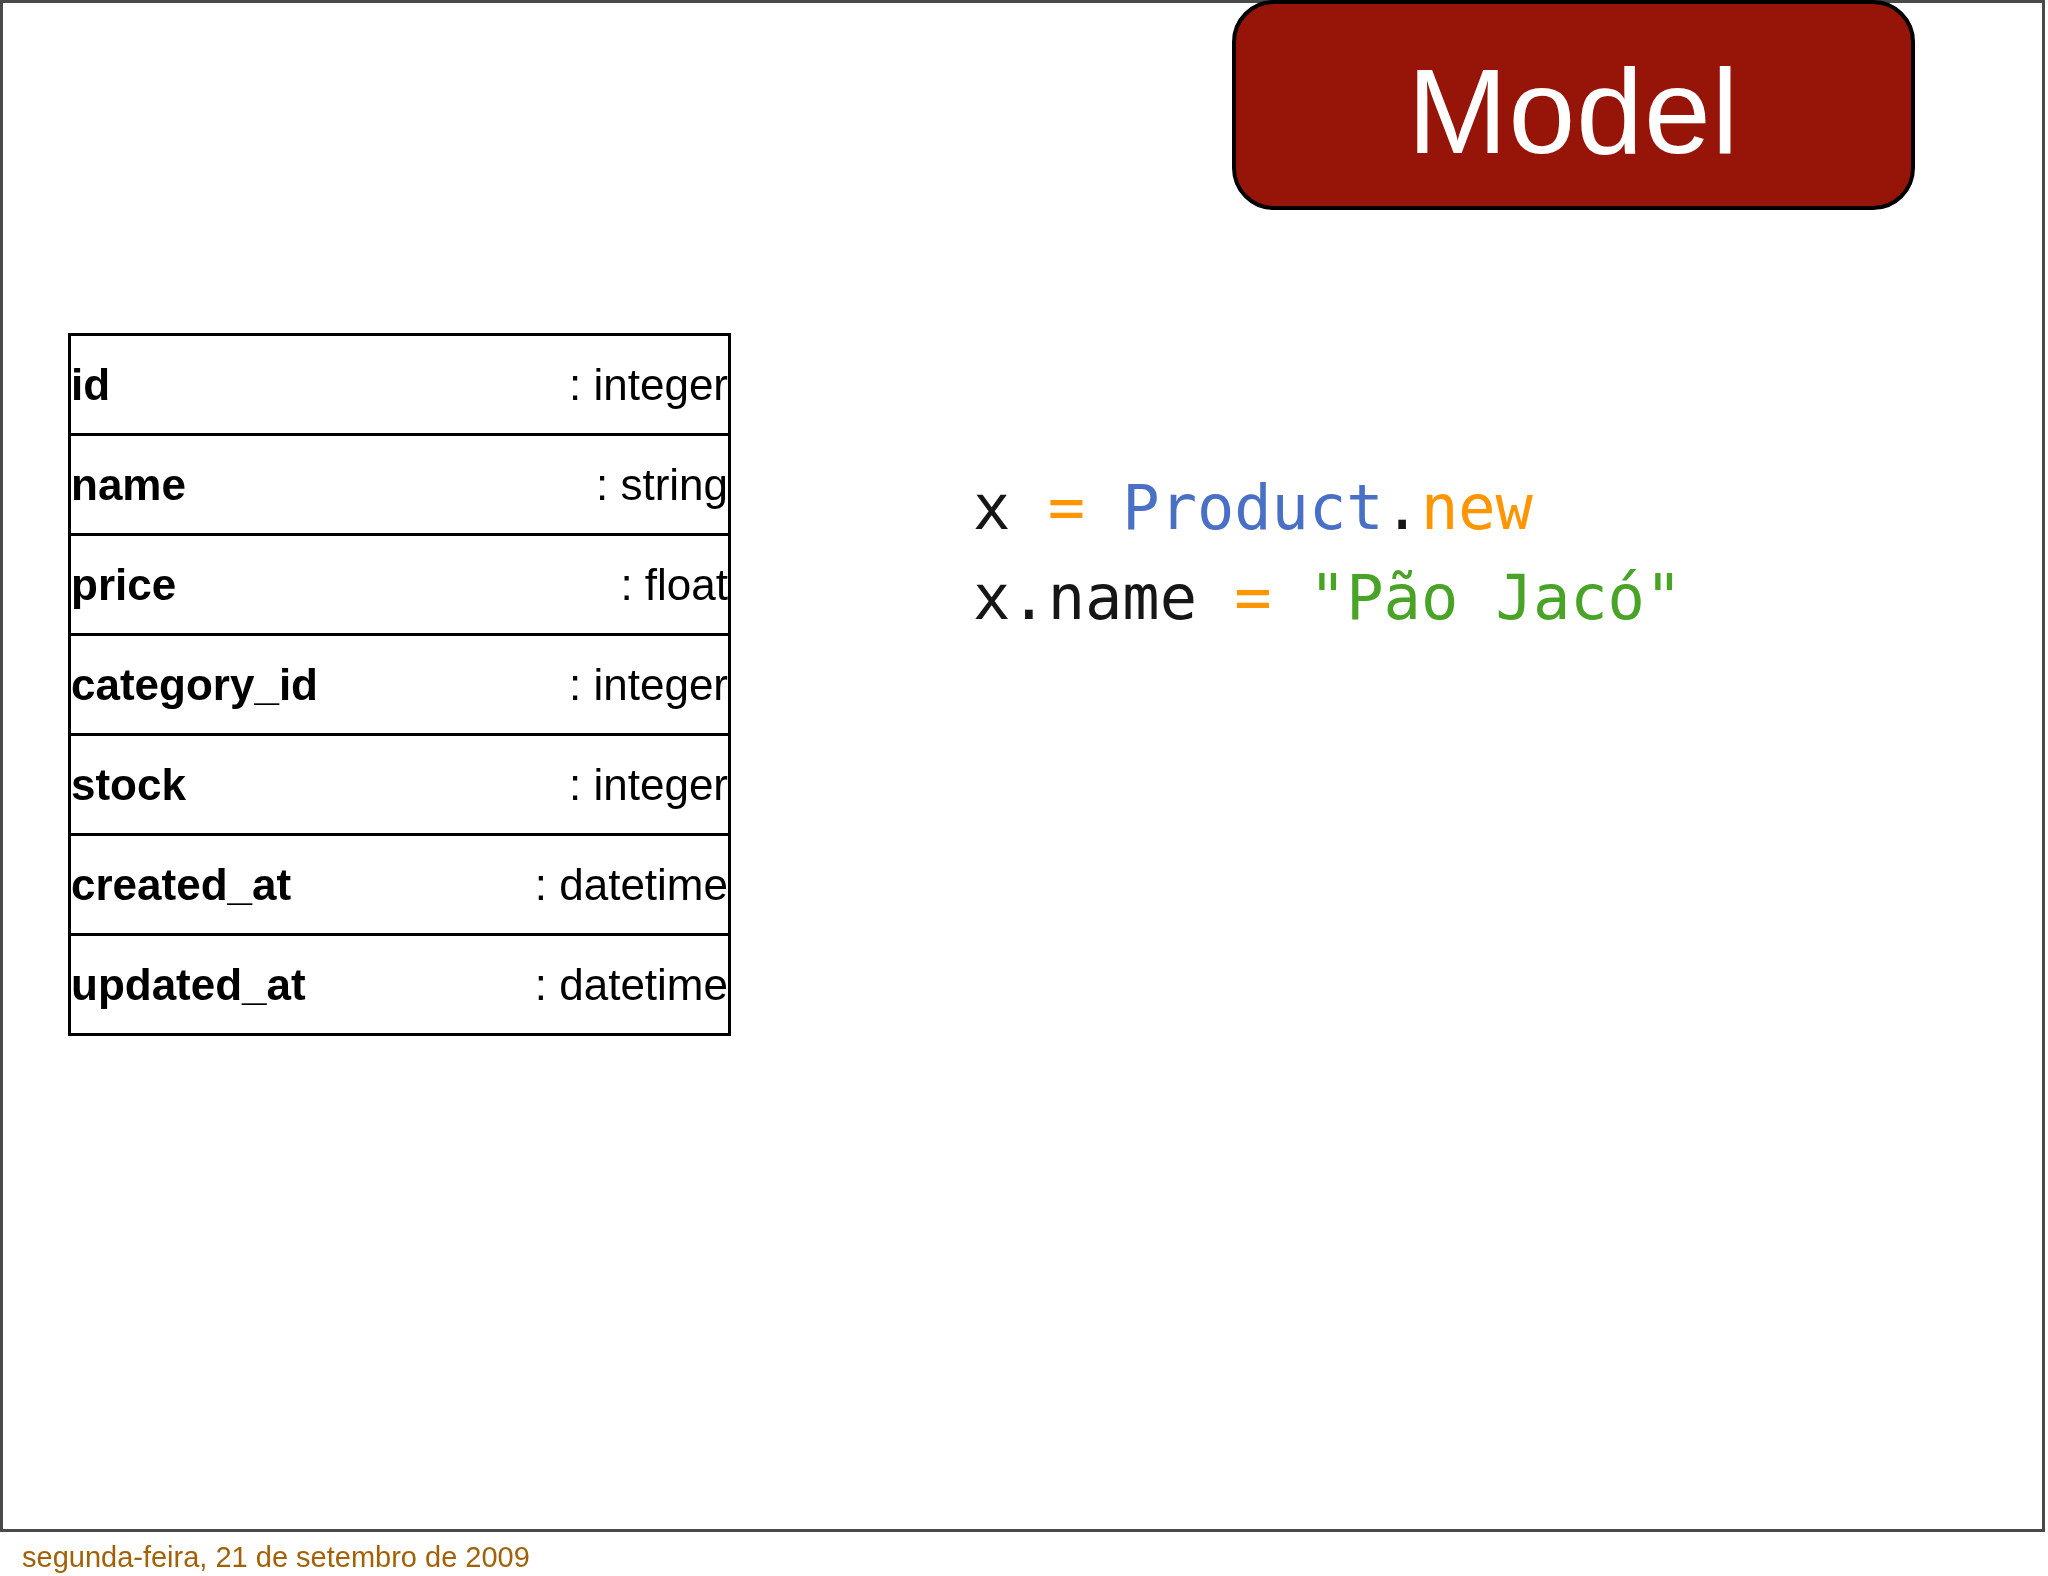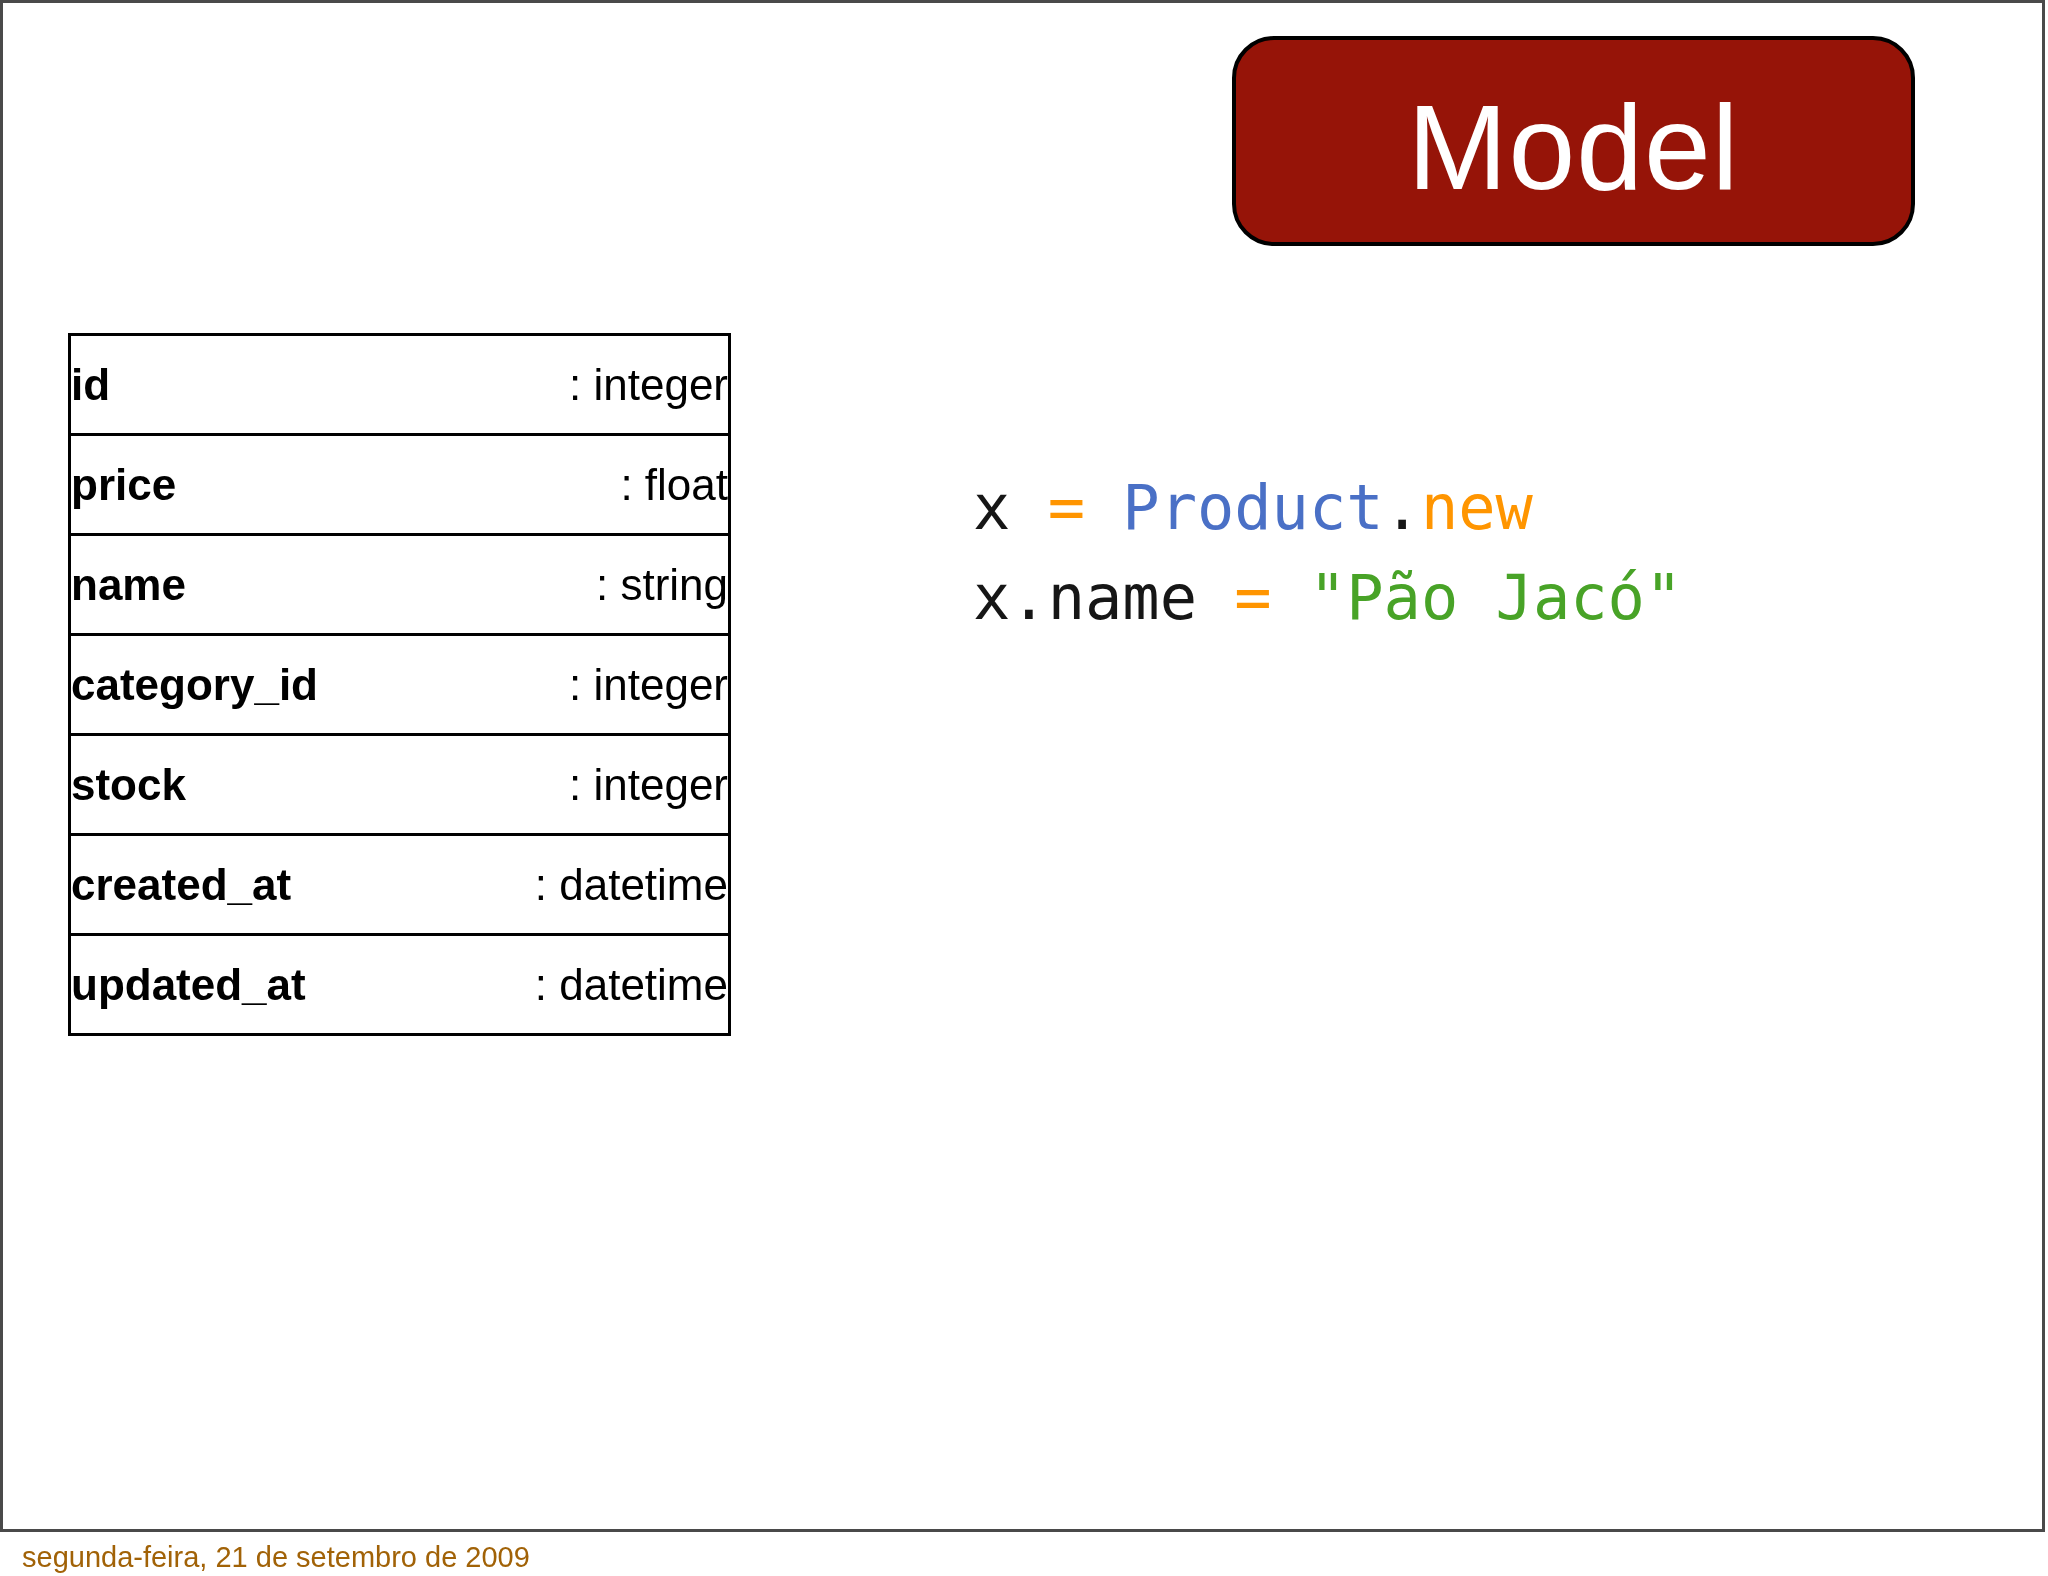--- a/index.html
+++ b/index.html
@@ -20,21 +20,21 @@
 
   
   .title-badge{
     position:absolute;
     left:1229px;top:-3px;
     width:675px;height:190px;
     background:var(--title-bg,#961408);
     border:4px solid #000000;
     border-radius:42px;
     display:flex;align-items:center;justify-content:center;
-    padding-top:12px;box-sizing:content-box;margin-top:36px;
+    padding-top:12px;box-sizing:content-box;
   }
   .title-badge .title-text{
     color:#ffffff;
     font-size:120px;
     font-weight:400;
     letter-spacing:1px;
   }
 
   
   .model-table{
@@ -82,22 +82,22 @@
 <body>
 
 <div class="slide">
 
   <div class="title-badge">
     <span class="title-text">Model</span>
   </div>
 
   <div class="model-table" id="model-table">
       <div class="trow"><span class="fname">id</span><span class="ftype">: integer</span></div>
+      <div class="trow"><span class="fname">name</span><span class="ftype">: string</span></div>
       <div class="trow"><span class="fname">price</span><span class="ftype">: float</span></div>
-      <div class="trow"><span class="fname">name</span><span class="ftype">: string</span></div>
       <div class="trow"><span class="fname">category_id</span><span class="ftype">: integer</span></div>
       <div class="trow"><span class="fname">stock</span><span class="ftype">: integer</span></div>
       <div class="trow"><span class="fname">created_at</span><span class="ftype">: datetime</span></div>
       <div class="trow"><span class="fname">updated_at</span><span class="ftype">: datetime</span></div>
     </div>
 
   <div class="code-block" id="code-block"><div class="code-line"><span class="tok-plain">x </span><span class="tok-operator">=</span><span class="tok-plain"> </span><span class="tok-constant">Product</span><span class="tok-plain">.</span><span class="tok-method">new</span></div><div class="code-line"><span class="tok-plain">x.name </span><span class="tok-operator">=</span><span class="tok-plain"> </span><span class="tok-string">"Pão Jacó"</span></div></div>
 
 </div>
 

